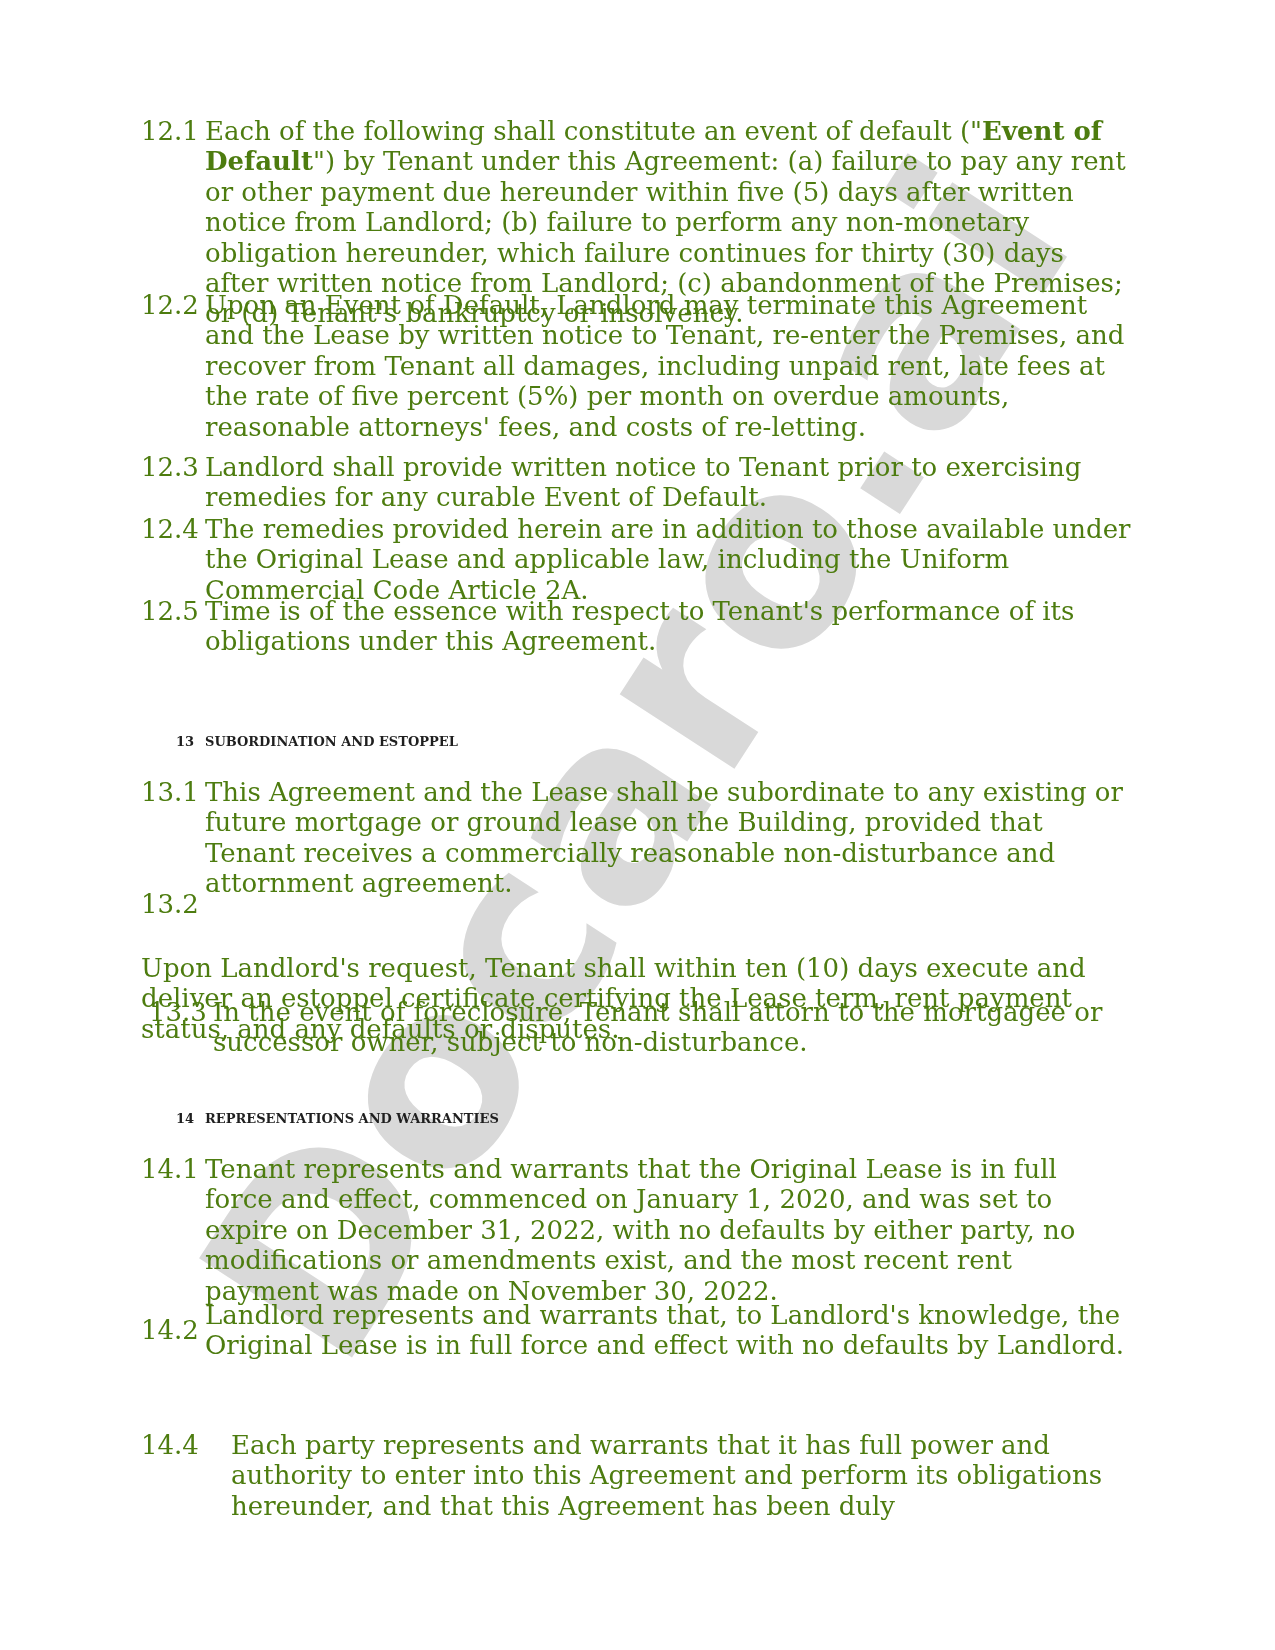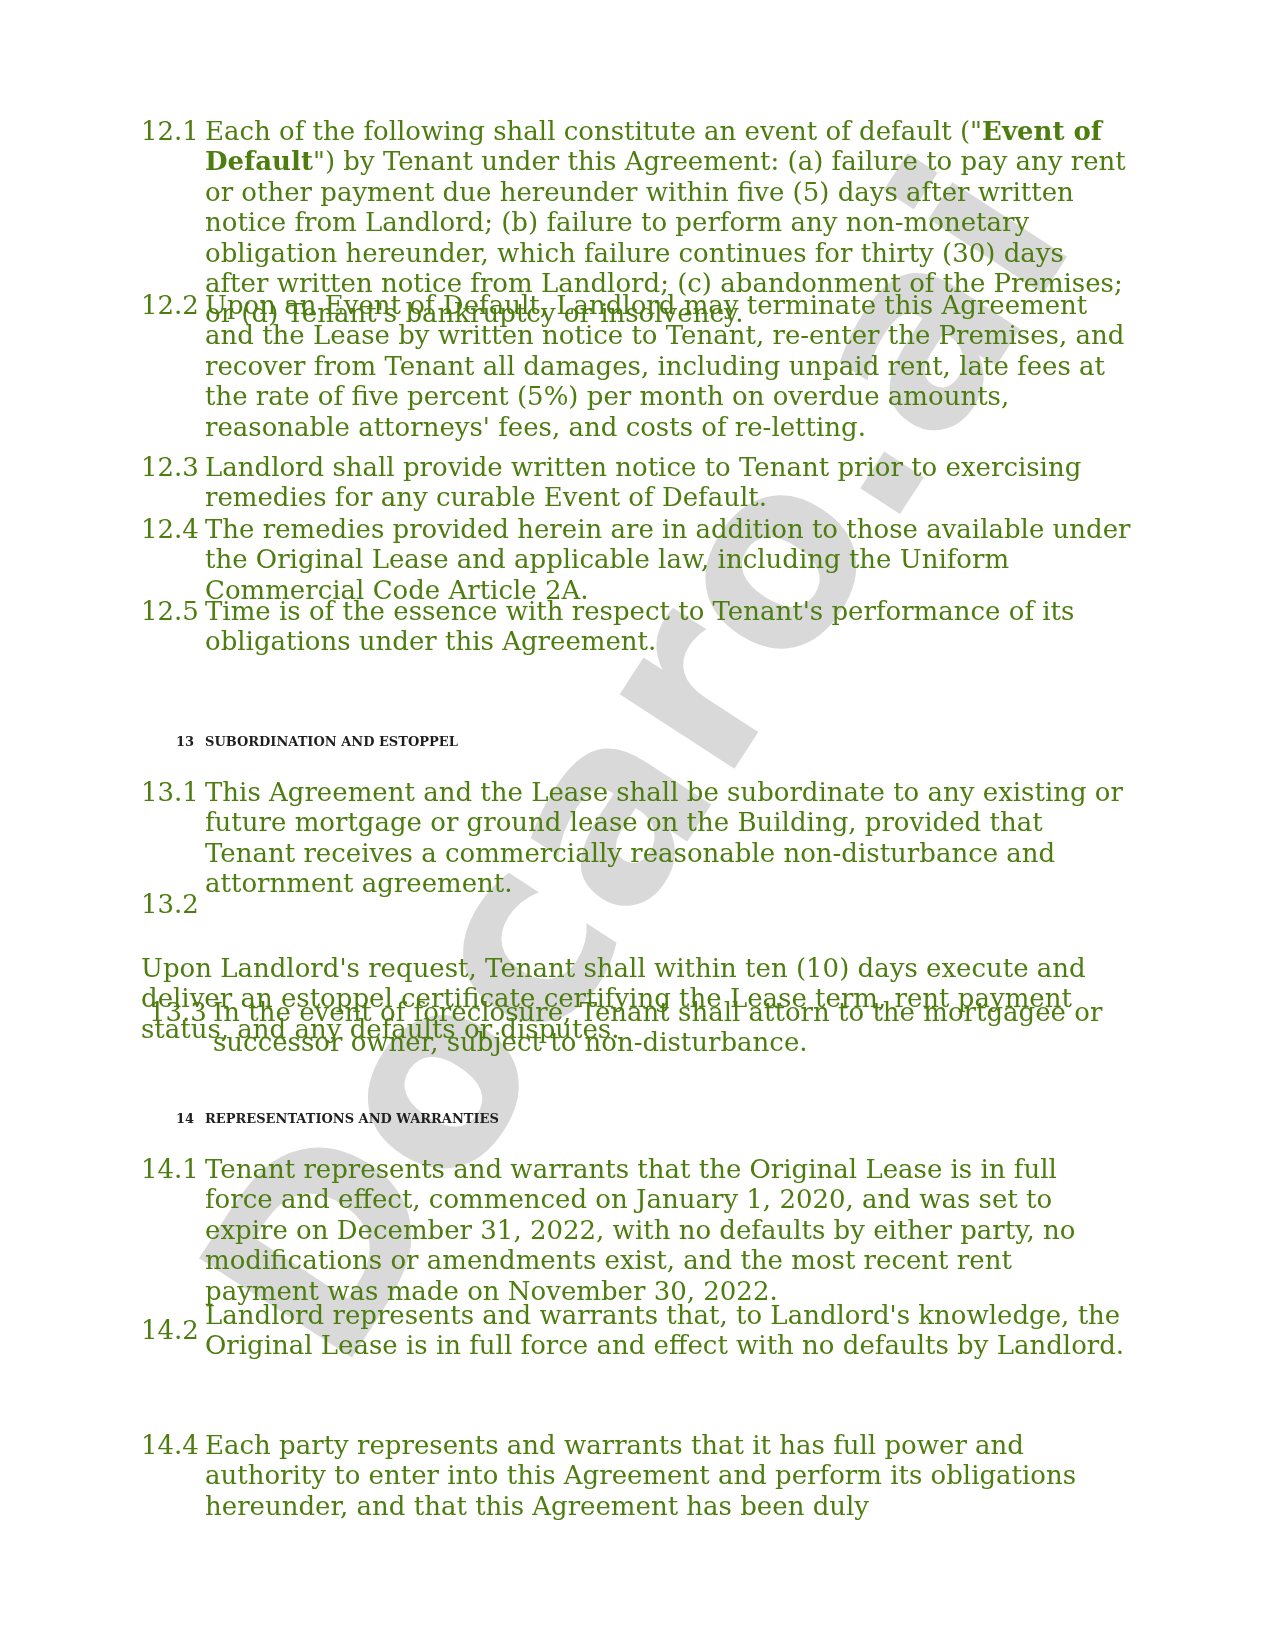--- a/index.html
+++ b/index.html
@@ -90,18 +90,18 @@
     <span class="num">14.1</span>
     <span class="text">Tenant represents and warrants that the Original Lease is in full force and effect, commenced on January 1, 2020, and was set to expire on December 31, 2022, with no defaults by either party, no modifications or amendments exist, and the most recent rent payment was made on November 30, 2022.</span>
   </div>
 
   <div class="clause" style="top:1300px;align-items:center;">
     <span class="num">14.2</span>
     <span class="text">Landlord represents and warrants that, to Landlord's knowledge, the Original Lease is in full force and effect with no defaults by Landlord.</span>
   </div>
 
 
-  <div class="clause" style="top:1430px;">
+  <div class="clause" style="top:1430px;gap:26px;">
     <span class="num">14.4</span>
     <span class="text">Each party represents and warrants that it has full power and authority to enter into this Agreement and perform its obligations hereunder, and that this Agreement has been duly</span>
   </div>
 
 </div>
 
 </body></html>

